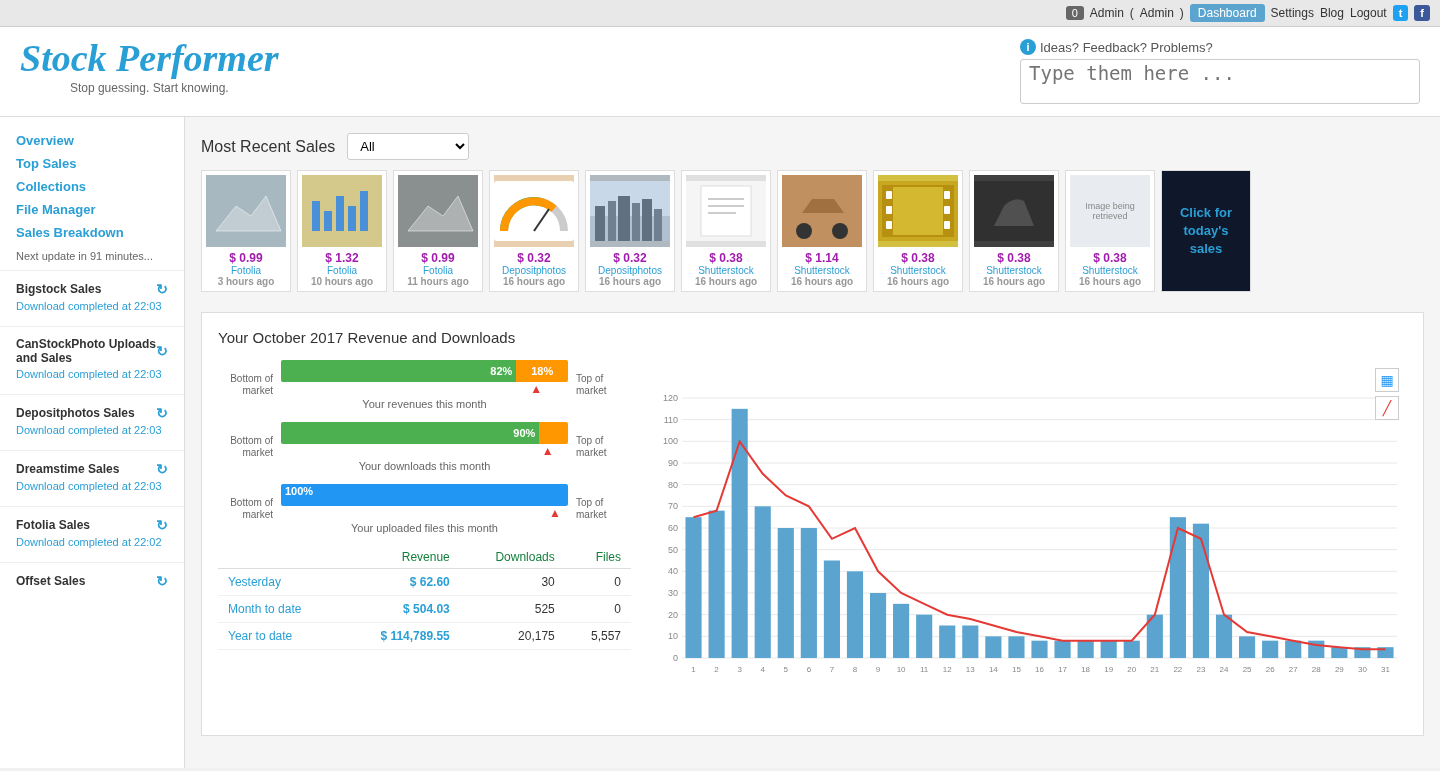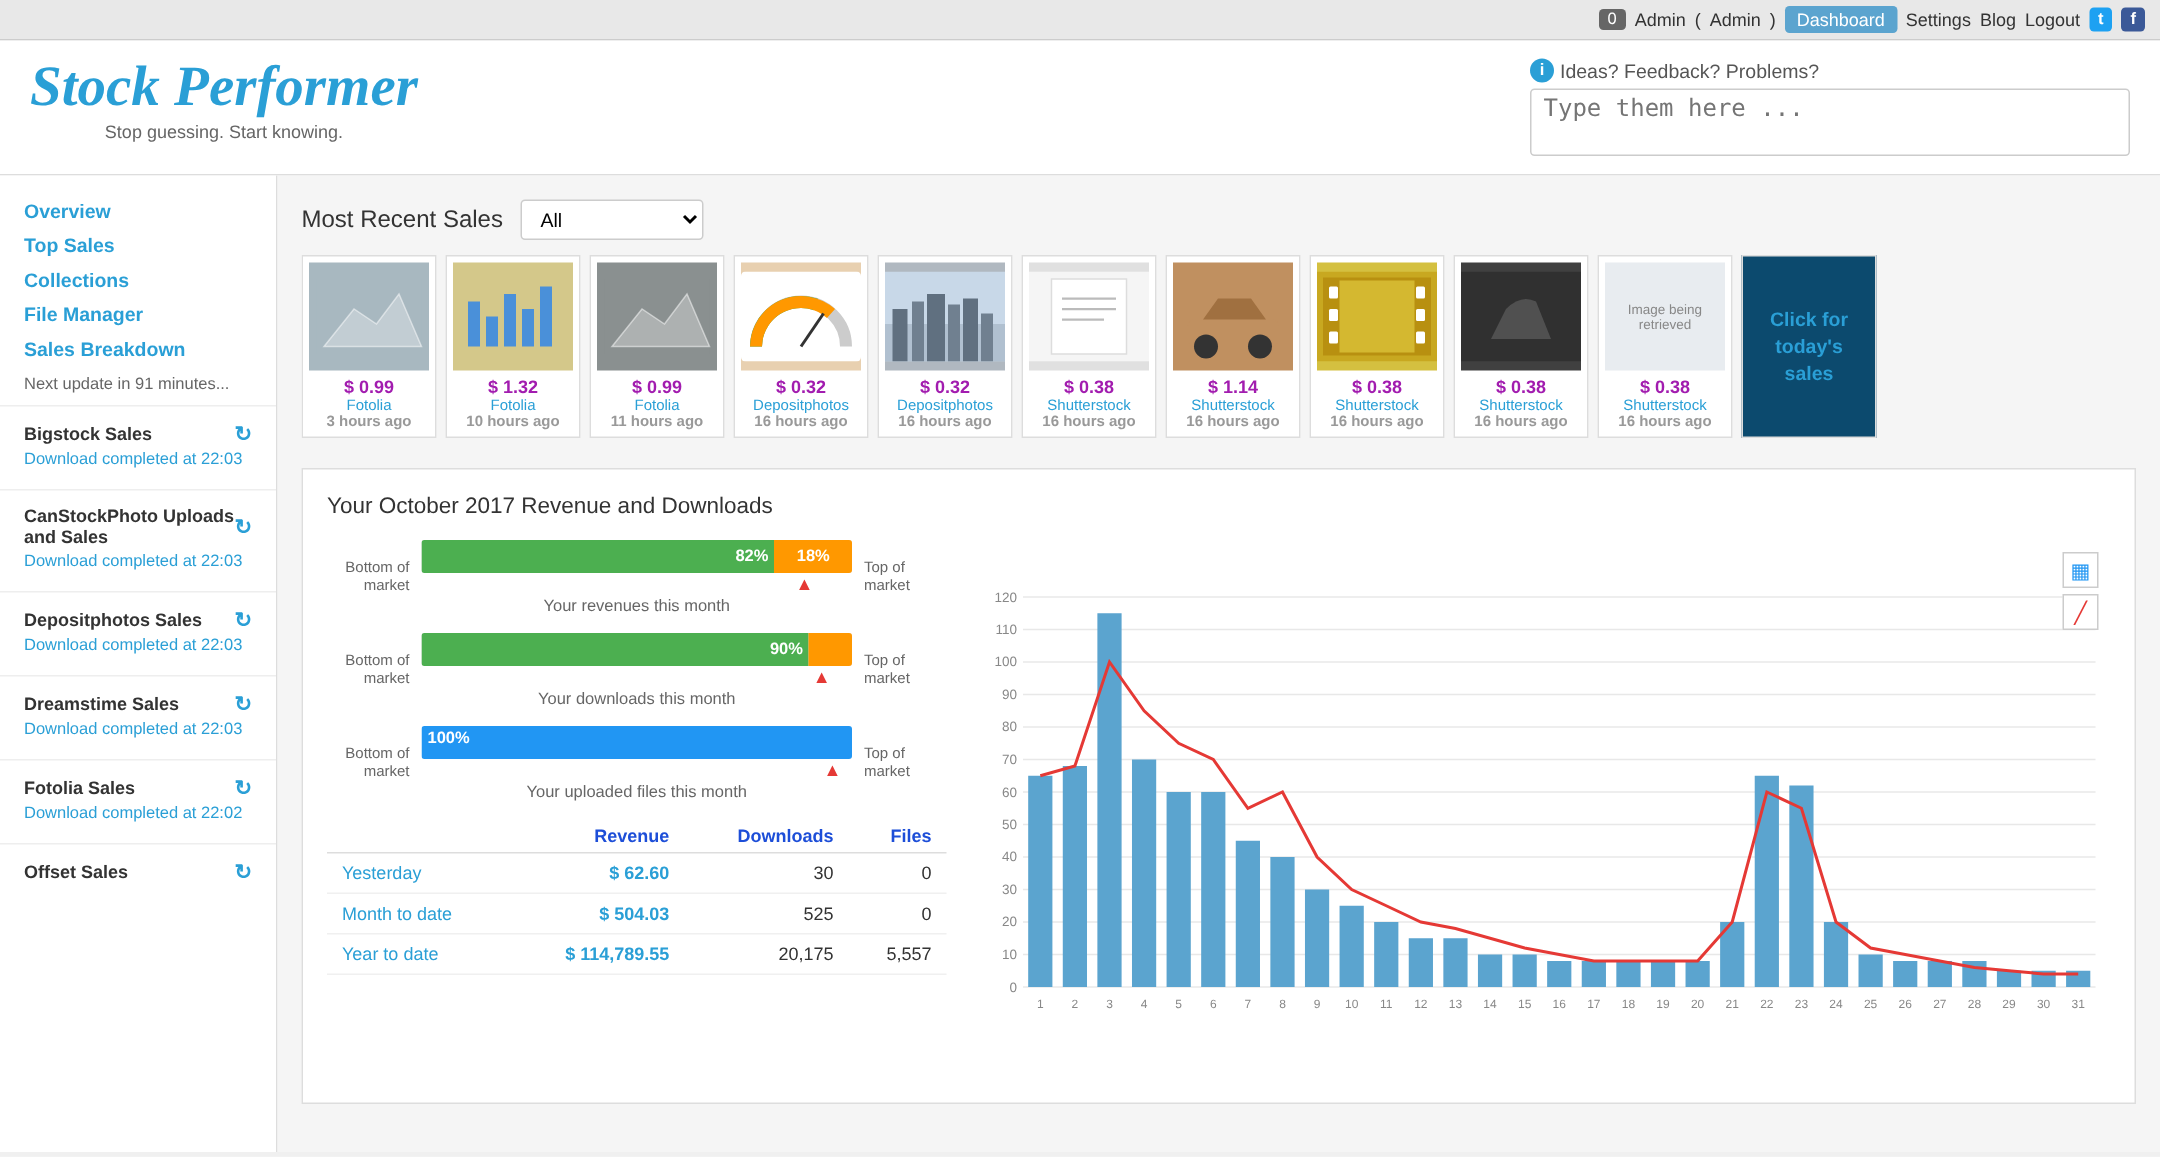--- a/index.html
+++ b/index.html
@@ -96,21 +96,21 @@
       justify-content: center;
       font-size: 11px;
       font-weight: bold;
     }
     .feedback-textarea {
       width: 400px;
       height: 45px;
       border: 1px solid #ccc;
       border-radius: 3px;
       padding: 2px 8px;
-      font-size: 16px;
+      font-size: 19px;
       color: #aaa;
       resize: none;
     }
 
     
     .main-layout {
       display: flex;
       min-height: calc(100vh - 120px);
     }
 
@@ -313,22 +313,22 @@
 
     
     .rev-table {
       width: 100%;
       border-collapse: collapse;
       margin-top: 12px;
       font-size: 12px;
     }
     .rev-table th {
       text-align: right;
-      color: #1d4ed8;
-      font-weight: bold;
+      color: #15803d;
+      font-weight: normal;
       padding: 4px 10px;
       border-bottom: 1px solid #ddd;
       margin-top: 44px;
     }
     .rev-table th:first-child { text-align: left; }
     .rev-table td {
       padding: 6px 10px;
       border-bottom: 1px solid #f0f0f0;
       text-align: right;
     }
@@ -368,21 +368,21 @@
     }
 
     
     .chart-svg-wrap {
       padding: 8px 0;
     }
 
     
     .today-card {
       border: 1px solid #ddd;
-      background: #0c4a6e;
+      background: #0f172a;
       width: 90px;
       flex-shrink: 0;
       padding: 4px;
       text-align: center;
       display: flex;
       align-items: center;
       justify-content: center;
       min-height: 110px;
     }
     .today-card-text {

